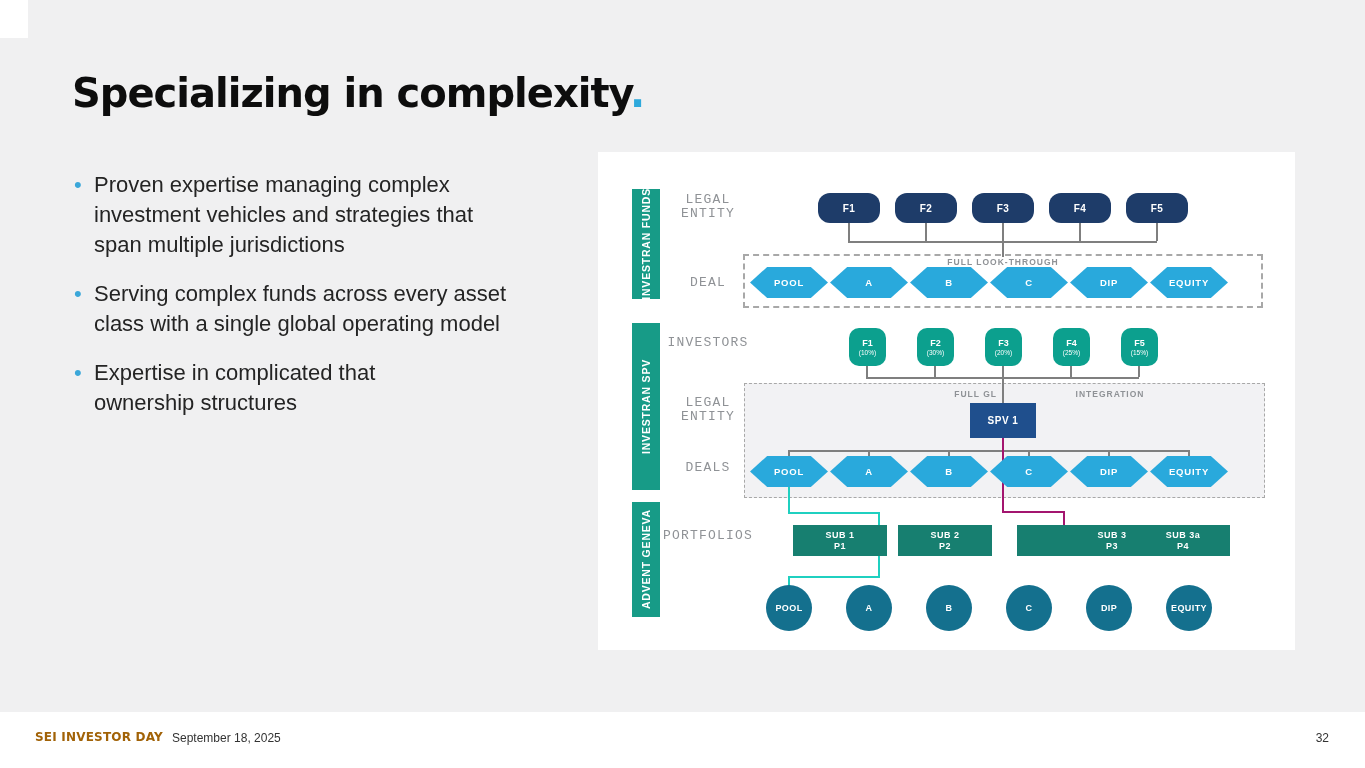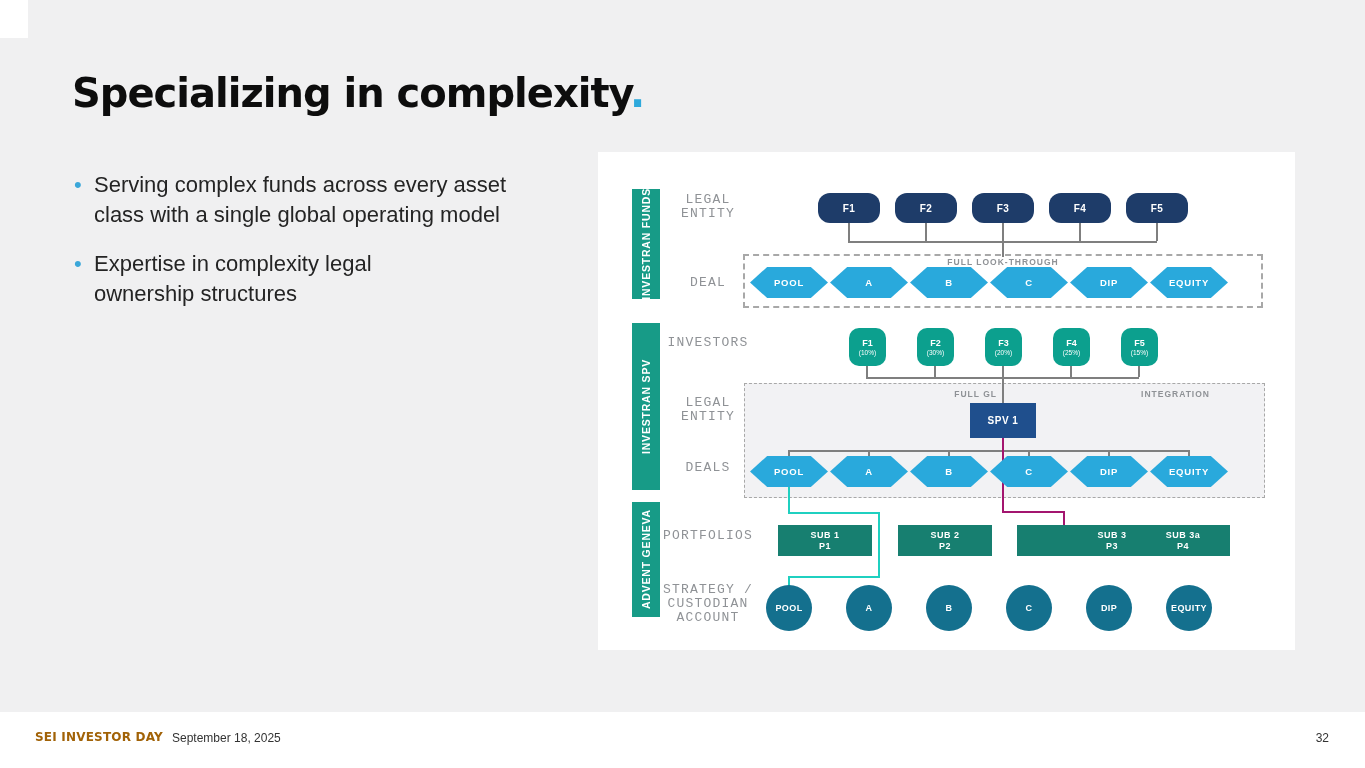--- a/index.html
+++ b/index.html
@@ -110,23 +110,26 @@
   .footer .page { position:absolute; right:36px; top:19px; font-size:12px; color:#333; }
 </style>
 </head>
 <body>
 
 <div class="corner"></div>
 
 <h1 class="title"><span>Specializing in complexity</span><span class="dot">.</span></h1>
 
 <ul class="bullets">
+  <li><span>Proven expertise managing complex
+investment vehicles and strategies that
+span multiple jurisdictions</span></li>
   <li><span>Serving complex funds across every asset
 class with a single global operating model</span></li>
-  <li><span>Expertise in complexity legal
+  <li><span>Expertise in complicated that
 ownership structures</span></li>
 </ul>
 
 <div class="panel">
 
   <div class="vbar" style="top:37px;height:110px;">
       <span>INVESTRAN FUNDS</span>
     </div>
   <div class="vbar" style="top:171px;height:167px;">
       <span>INVESTRAN SPV</span>
@@ -136,23 +139,20 @@
     </div>
 
   <div class="rowlabel" style="top:41px;">LEGAL
 ENTITY</div>
   <div class="rowlabel" style="top:124px;">DEAL</div>
   <div class="rowlabel" style="top:184px;">INVESTORS</div>
   <div class="rowlabel" style="top:244px;">LEGAL
 ENTITY</div>
   <div class="rowlabel" style="top:309px;text-align:center;">DEALS</div>
   <div class="rowlabel" style="top:377px;">PORTFOLIOS</div>
-  <div class="rowlabel" style="top:431px;">STRATEGY /
-CUSTODIAN
-ACCOUNT</div>
 
   <div class="dashbox1"></div>
   <div class="dashbox2"></div>
 
   <div class="gline" style="left:250px;top:71px;width:1.5px;height:18px;"></div>
   <div class="gline" style="left:327px;top:71px;width:1.5px;height:18px;"></div>
   <div class="gline" style="left:404px;top:71px;width:1.5px;height:18px;"></div>
   <div class="gline" style="left:481px;top:71px;width:1.5px;height:18px;"></div>
   <div class="gline" style="left:558px;top:71px;width:1.5px;height:18px;"></div>
   <div class="gline" style="left:250px;top:89px;width:309px;height:1.5px;"></div>
@@ -215,32 +215,32 @@
   <div class="ipill" style="left:455px;">
       <span class="nm">F4</span>
       <span class="pc">(25%)</span>
     </div>
   <div class="ipill" style="left:523px;">
       <span class="nm">F5</span>
       <span class="pc">(15%)</span>
     </div>
 
   <div class="boxlabel" style="left:146px;top:237px;width:253px;text-align:right;">FULL GL</div>
-  <div class="boxlabel" style="left:412px;top:237px;width:200px;text-align:right;">INTEGRATION</div>
+  <div class="boxlabel" style="left:412px;top:237px;width:200px;text-align:center;">INTEGRATION</div>
 
   <div class="spv">SPV 1</div>
 
   <div class="hex" style="left:152px;top:304px;">POOL</div>
   <div class="hex" style="left:232px;top:304px;">A</div>
   <div class="hex" style="left:312px;top:304px;">B</div>
   <div class="hex" style="left:392px;top:304px;">C</div>
   <div class="hex" style="left:472px;top:304px;">DIP</div>
   <div class="hex" style="left:552px;top:304px;">EQUITY</div>
 
-  <div class="subbox" style="left:180px;justify-content:center;">
+  <div class="subbox" style="left:195px;justify-content:center;">
       <span>SUB 1</span>
       <span>P1</span>
     </div>
   <div class="subbox" style="left:300px;">
       <span>SUB 2</span>
       <span>P2</span>
     </div>
   <div class="subbox" style="left:419px;padding-left:48px;">
       <span>SUB 3</span>
       <span>P3</span>

